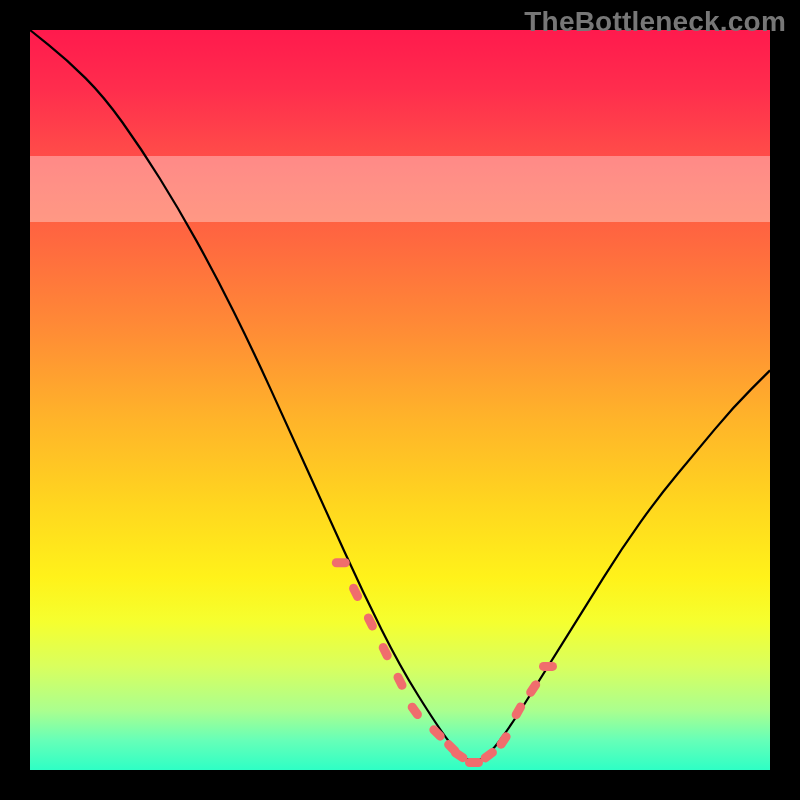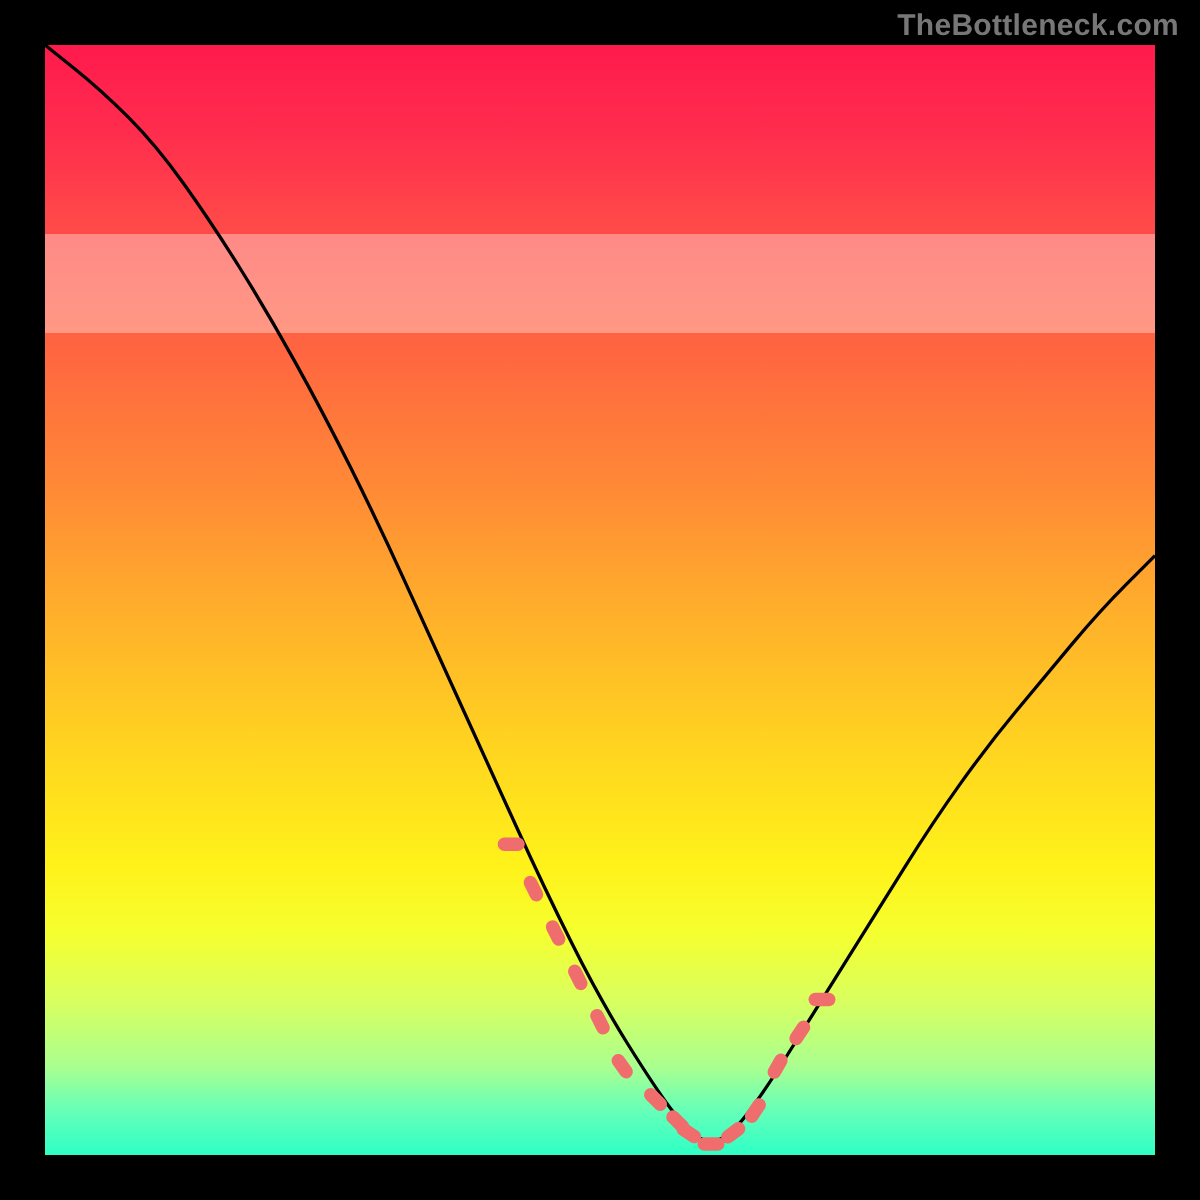--- a/index.html
+++ b/index.html
@@ -43,21 +43,21 @@
     position: absolute;
     left: 0;
     width: 100%;
     background: rgba(255,255,255,0.35);
   }
   .watermark {
     position: absolute;
     top: 6px;
     right: 14px;
     color: #777;
-    font-size: 20px;
+    font-size: 28px;
     font-weight: 600;
     letter-spacing: 0.2px;
     user-select: none;
     margin-left: 39px;
   }
   svg.curve {
     position: absolute;
     left: 0;
     top: 0;
     width: 100%;

